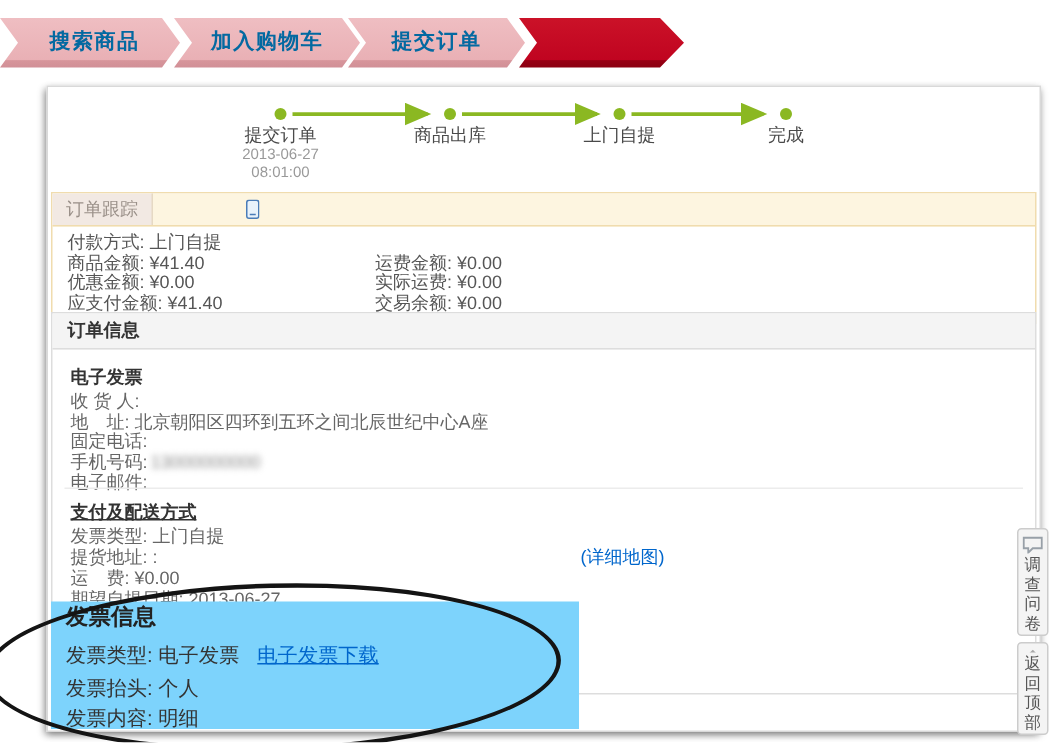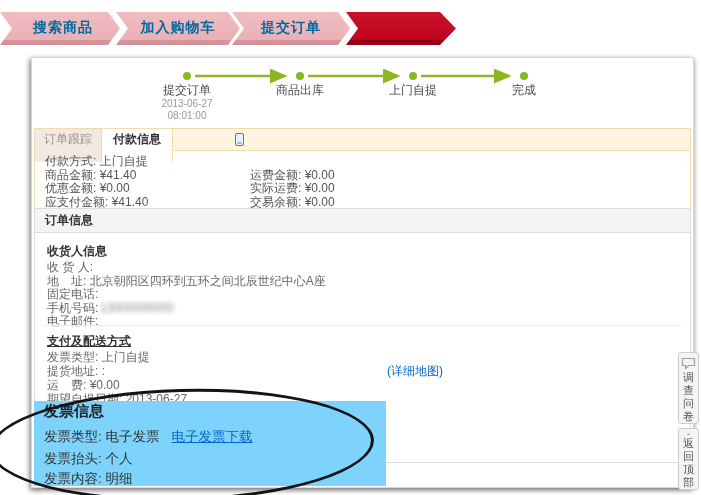--- a/index.html
+++ b/index.html
@@ -15,21 +15,21 @@
   .panel{position:absolute;left:31px;top:57px;width:661px;height:429px;background:#fff;border:1px solid #d9d9d9;box-shadow:-2px 2px 5px rgba(0,0,0,.30),0 2px 5px rgba(0,0,0,.35);}
 
   
   .tracker-svg{position:absolute;left:0;top:4px;}
   .step-label{position:absolute;top:24px;width:90px;text-align:center;font-size:12px;color:#4a4a4a;}
   .step-sub{position:absolute;width:100px;text-align:center;font-size:10px;color:#999;}
 
   
   .pay-box{position:absolute;left:2px;top:70px;width:655px;border:1px solid #f0dcae;background:#fff;}
   .pay-tabs{height:21px;background:#fdf5e0;border-bottom:1px solid #f0dcae;display:flex;font-size:12px;}
-  .tab{height:33px;line-height:21px;text-align:center;cursor:pointer;}
+  .tab{height:21px;line-height:21px;text-align:center;cursor:pointer;}
   .tab-inactive{width:66px;background:#f2e9e3;color:#9a9089;border-right:1px solid #e6d9c4;}
   .tab-active{width:70px;background:#fff;color:#333;font-weight:bold;border-right:1px solid #f0dcae;}
   .mobile-link{margin-left:62px;display:flex;align-items:center;gap:5px;color:#005aa0;font-weight:bold;font-size:12px;cursor:pointer;}
   .pay-body{padding:4px 10px 6px 10px;font-size:12px;color:#555;display:grid;grid-template-columns:205px auto;line-height:13.5px;}
 
   
   .order-box{position:absolute;left:2px;top:150px;width:655px;height:253px;border:1px solid #ddd;background:#fff;}
   .order-box-header{height:23px;line-height:23px;background:#f4f4f4;border-bottom:1px solid:#ddd;border-bottom:1px solid #ddd;padding-left:10px;font-size:12px;font-weight:bold;color:#333;}
   .sec-heading{position:absolute;left:12px;font-size:12px;font-weight:bold;color:#333;}
   .sec-lines{position:absolute;left:12px;font-size:12px;color:#666;}
@@ -103,21 +103,20 @@
     <div class="step-label" style="left:110px;">提交订单</div>
     <div class="step-label" style="left:223px;">商品出库</div>
     <div class="step-label" style="left:336px;">上门自提</div>
     <div class="step-label" style="left:447px;">完成</div>
     <div class="step-sub" style="left:105px;top:40px;">2013-06-27</div>
     <div class="step-sub" style="left:105px;top:52px;">08:01:00</div>
 
     <div class="pay-box">
       <div class="pay-tabs">
         <div class="tab tab-inactive">订单跟踪</div>
-        <div class="tab tab-active">付款信息</div>
         <div class="mobile-link">
           <svg width="9" height="13">
             <rect x="0.5" y="0.5" width="8" height="12" rx="1.5" fill="#e8f2fb" stroke="#4a7cb8"></rect>
             <line x1="2.5" y1="10" x2="6.5" y2="10" stroke="#4a7cb8"></line>
           </svg>
         </div>
       </div>
       <div class="pay-body">
         <span>付款方式: 上门自提</span>
         <span></span>
@@ -126,21 +125,21 @@
         <span>优惠金额: ¥0.00</span>
         <span>实际运费: ¥0.00</span>
         <span>应支付金额: ¥41.40</span>
         <span>交易余额: ¥0.00</span>
       </div>
     </div>
 
     <div class="order-box">
       <div class="order-box-header">订单信息</div>
 
-      <div class="sec-heading" style="top:34px;">收货人信息</div>
+      <div class="sec-heading" style="top:34px;">电子发票</div>
       <div class="sec-lines consignee-lines" style="top:52px;">
         <div>收 货 人:</div>
         <div>地　址: 北京朝阳区四环到五环之间北辰世纪中心A座</div>
         <div>固定电话:</div>
         <div><span>手机号码:</span><span class="blurred">13000000000</span></div>
         <div>电子邮件:</div>
       </div>
 
       <div class="divider" style="top:116px;"></div>
 

